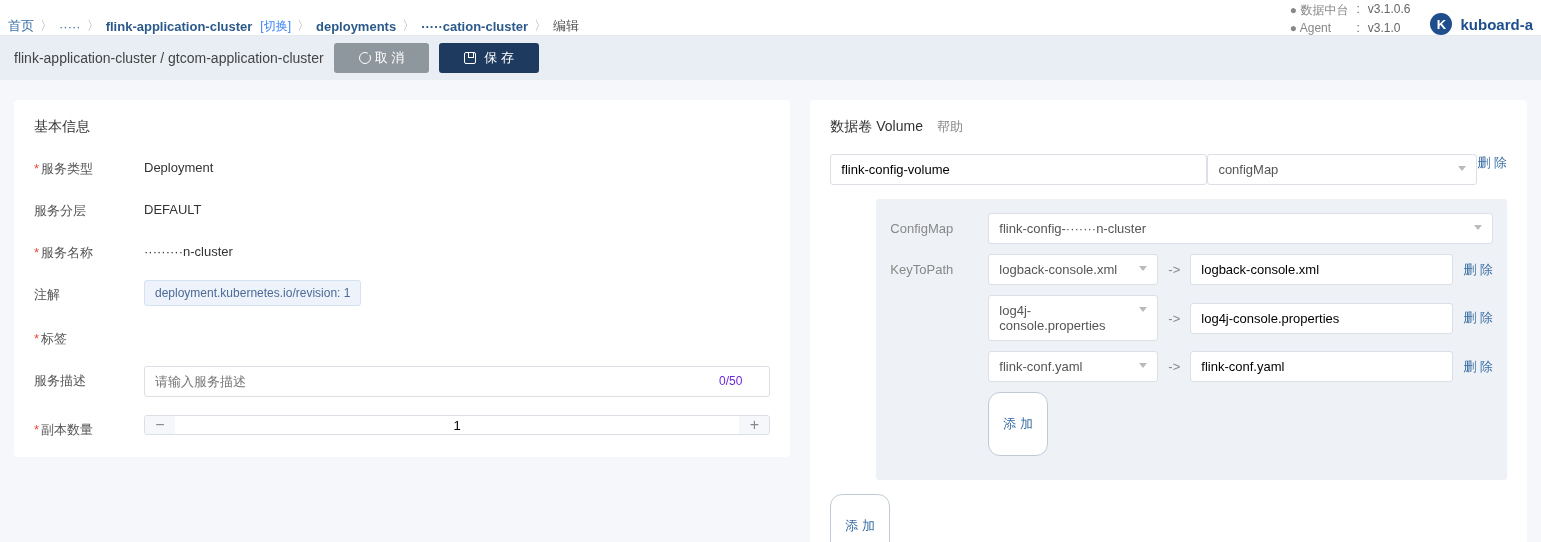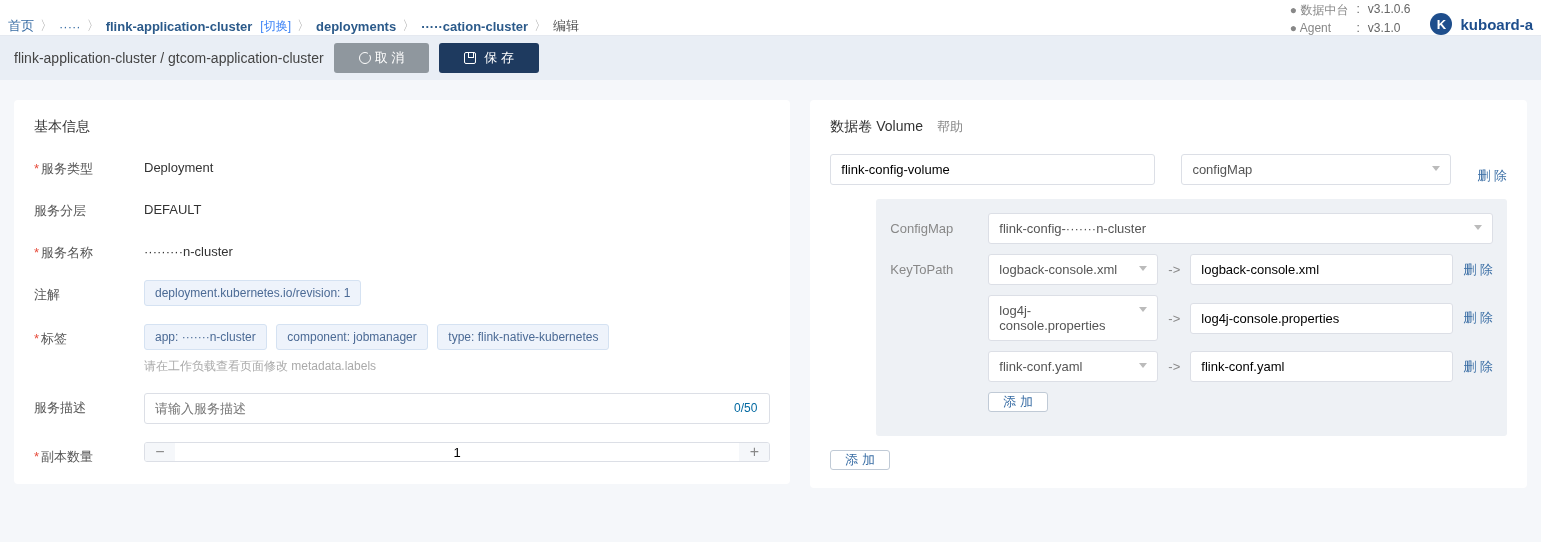--- a/index.html
+++ b/index.html
@@ -32,39 +32,39 @@
 .section-title .help { color: #888; font-weight: 400; margin-left: 14px; font-size: 13px; }
 .form-row { display: flex; align-items: flex-start; margin-bottom: 18px; }
 .form-label { width: 110px; color: #555; font-size: 13px; padding-top: 6px; }
 .form-label .req { color: #e74c3c; margin-right: 2px; }
 .form-value { flex: 1; color: #333; padding-top: 6px; }
 .tag { display: inline-block; background: #eef3fb; border: 1px solid #d5e2f2; color: #4b6a95; padding: 5px 10px; border-radius: 3px; font-size: 12px; margin-right: 6px; }
 .hint { color: #aaa; font-size: 12px; margin-top: 8px; }
 .input-text { width: 100%; border: 1px solid #dcdfe6; border-radius: 3px; padding: 7px 10px; font-size: 13px; }
 .input-text.withcount { padding-right: 50px; }
 .input-wrap { position: relative; width: 100%; }
-.count { position: absolute; right: 13px; top: 8px; color: #0369a1; font-size: 12px; }
+.count { position: absolute; right: 28px; top: 8px; color: #6d28d9; font-size: 12px; }
 .stepper { display: flex; width: 100%; border: 1px solid #dcdfe6; border-radius: 3px; overflow: hidden; }
 .stepper button { width: 30px; border: none; background: #f5f7fa; color: #888; font-size: 16px; cursor: pointer; }
 .stepper input { flex: 1; border: none; text-align: center; font-size: 13px; outline: none; }
-.vol-row { display: flex; gap: 26px; align-items: flex-end; margin-bottom: 14px; }
+.vol-row { display: flex; gap: 0; align-items: flex-start; margin-bottom: 14px; }
 .vol-name { flex: 1; }
 .vol-type { width: 270px; position: relative; }
 .select-like { border: 1px solid #dcdfe6; border-radius: 3px; padding: 7px 28px 7px 10px; font-size: 13px; color: #555; position: relative; background: #fff; }
 .select-like .caret { position: absolute; right: 10px; top: 11px; width: 0; height: 0; border-left: 4px solid transparent; border-right: 4px solid transparent; border-top: 5px solid #bbb; }
 .del-link { color: #3a6ea5; font-size: 13px; cursor: pointer; white-space: nowrap; }
 .vol-config { background: #eef1f5; border-radius: 3px; padding: 14px; margin-left: 46px; margin-bottom: 14px; }
 .cfg-row { display: flex; align-items: center; gap: 10px; margin-bottom: 10px; }
 .cfg-label { width: 88px; color: #888; font-size: 13px; }
 .cfg-sel { flex: 1; }
 .cfg-sel .select-like { background: #fff; }
 .ktp-key { width: 170px; }
 .ktp-arr { color: #888; }
 .ktp-val { flex: 1; }
-.btn-outline { background: #fff; border: 1px solid #c0cad6; color: #3a6ea5; padding: 0 14px; border-radius: 3px; font-size: 13px; cursor: pointer; }
+.btn-outline { background: #fff; border: 1px solid #c0cad6; color: #3a6ea5; padding: 22px 14px; border-radius: 12px; font-size: 13px; cursor: pointer; }
 </style>
 </head>
 <body>
 
 <div class="breadcrumb-bar">
   <div class="breadcrumb">
     <a href="#">首页</a>
     <span class="sep">〉</span>
     <a href="#">·····</a>
     <span class="sep">〉</span>
@@ -125,26 +125,20 @@
 
     <div class="form-row">
       <div class="form-label"><span>注解</span></div>
       <div class="form-value" style="padding-top:0">
         <span class="tag">deployment.kubernetes.io/revision: 1</span>
       </div>
     </div>
 
     <div class="form-row">
       <div class="form-label"><span class="req">*</span><span>标签</span></div>
-      <div class="form-value" style="padding-top:0">
-        <span class="tag">app: ·······n-cluster</span>
-        <span class="tag">component: jobmanager</span>
-        <span class="tag">type: flink-native-kubernetes</span>
-        <div class="hint">请在工作负载查看页面修改 metadata.labels</div>
-      </div>
     </div>
 
     <div class="form-row">
       <div class="form-label"><span>服务描述</span></div>
       <div class="form-value input-wrap" style="padding-top:0">
         <input class="input-text withcount" placeholder="请输入服务描述" style="">
         <span class="count">0/50</span>
       </div>
     </div>
 

